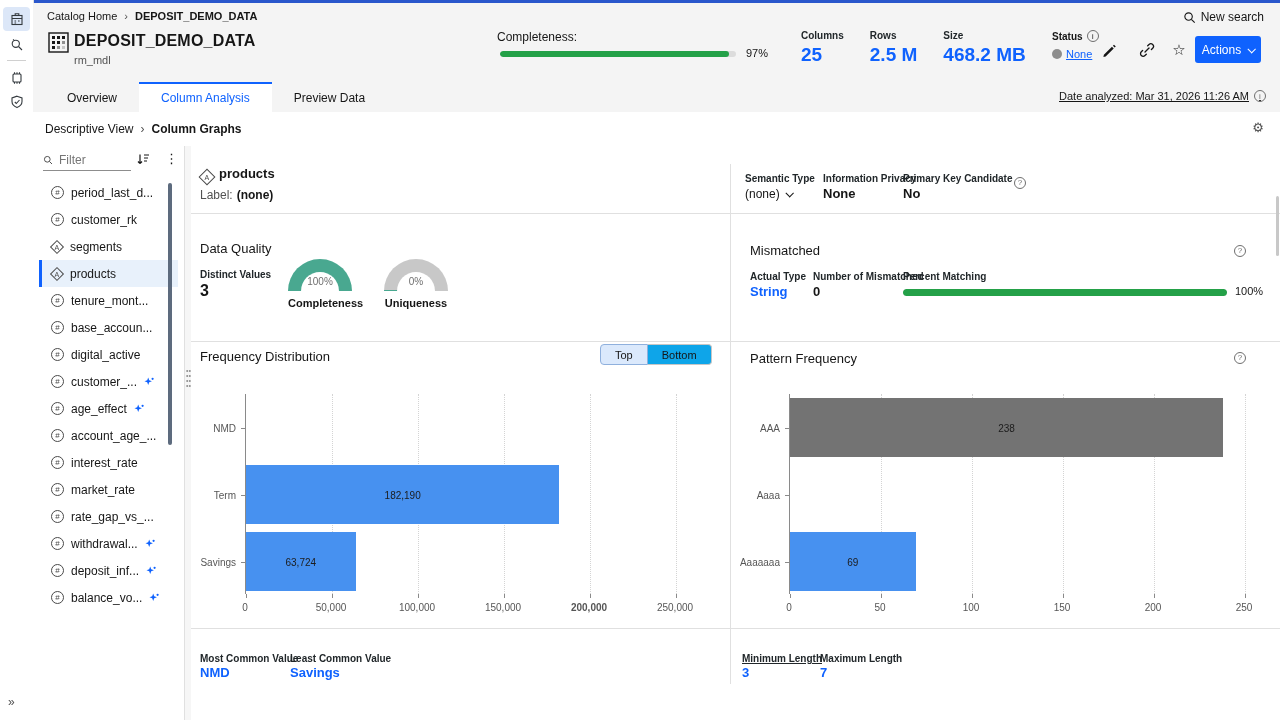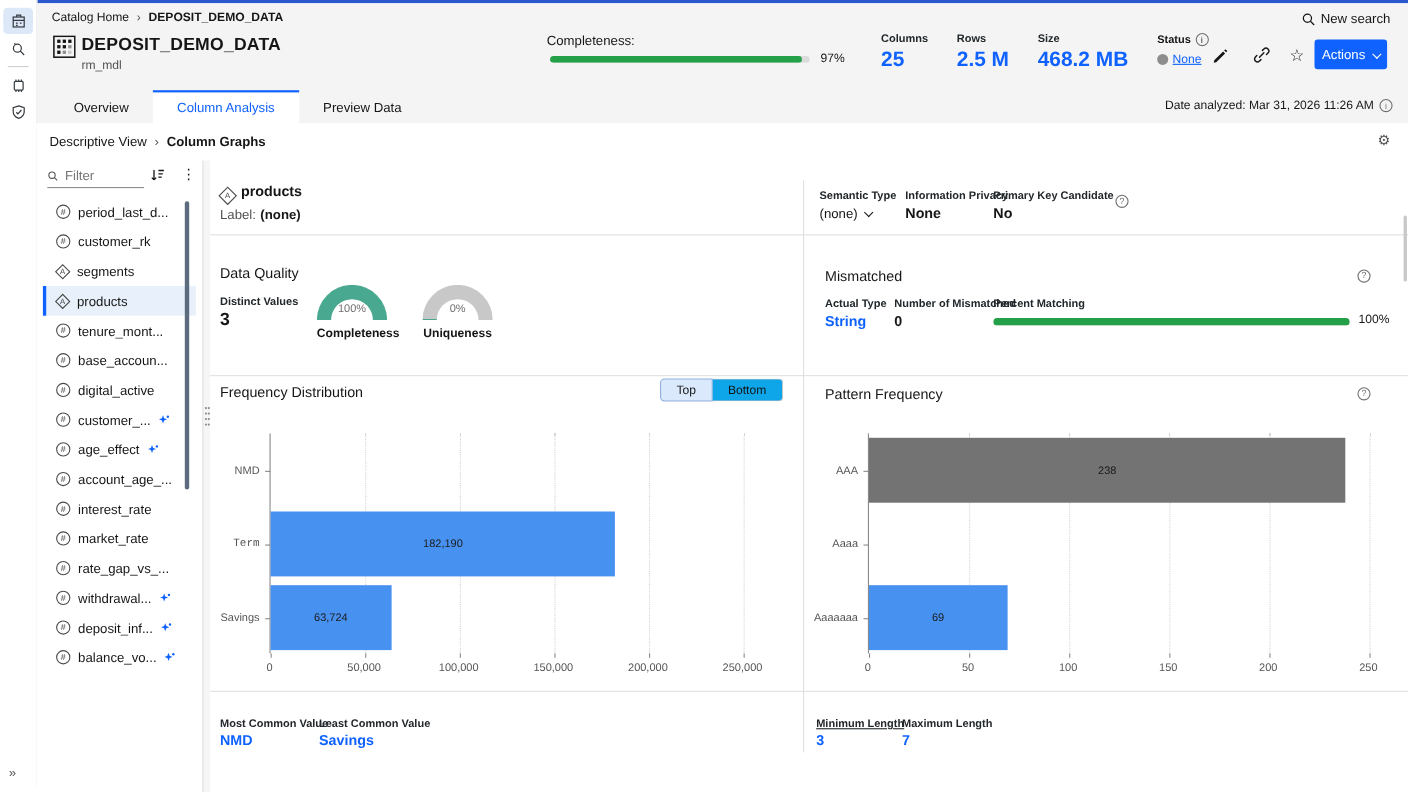--- a/index.html
+++ b/index.html
@@ -35,21 +35,21 @@
   .status-dot{width:10px;height:10px;border-radius:50%;background:#8d8d8d;}
   .status-link{font-size:11px;color:#0f62fe;text-decoration:underline;cursor:pointer;}
   .hdr-ico{position:absolute;top:38px;width:18px;height:18px;display:flex;align-items:center;justify-content:center;cursor:pointer;color:#161616;}
   .actions-btn{position:absolute;left:1162px;top:33px;width:66px;height:27px;background:#0f62fe;color:#fff;
      font-size:12px;display:flex;align-items:center;justify-content:center;gap:7px;border-radius:3px;cursor:pointer;}
   .chev{display:inline-block;width:5px;height:5px;border-right:1.4px solid currentColor;border-bottom:1.4px solid currentColor;transform:rotate(45deg) translateY(-1px);}
   
   .tabs{left:33px;top:82px;width:1247px;height:30px;background:#f4f4f4;display:flex;padding-left:12px;box-sizing:border-box;}
   .tab{padding:0 22px;display:flex;align-items:center;font-size:12px;color:#161616;cursor:pointer;border-top:2px solid transparent;}
   .tab.active{background:#ffffff;color:#0f62fe;border-top:2px solid #0f62fe;}
-  .date-analyzed{position:absolute;right:14px;top:8px;font-size:11px;display:flex;align-items:center;gap:5px;}
+  .date-analyzed{position:absolute;right:14px;top:8px;font-size:11px;display:flex;align-items:center;gap:5px;text-decoration:underline;}
   
   .circ{display:inline-flex;width:12px;height:12px;border:1px solid #6f6f6f;border-radius:50%;align-items:center;justify-content:center;
         font-size:8px;color:#6f6f6f;box-sizing:border-box;background:transparent;}
   
   .subnav{left:33px;top:112px;width:1247px;height:34px;background:#fff;}
   .subnav-in{position:absolute;left:12px;top:10px;display:flex;gap:7px;align-items:center;font-size:12px;}
   .gear{position:absolute;right:16px;top:8px;font-size:13px;color:#525252;cursor:pointer;}
   
   .sidebar{left:33px;top:146px;width:151px;height:574px;background:#fff;}
   .filter-wrap{position:absolute;left:10px;top:4px;width:88px;border-bottom:1px solid #8d8d8d;display:flex;align-items:center;gap:4px;height:20px;}
@@ -477,34 +477,34 @@
         <div class="tickmark" style="left: 60%;"></div>
         <div class="gridline" style="left: 80%;"></div>
         <div class="tickmark" style="left: 80%;"></div>
         <div class="gridline" style="left: 100%;"></div>
         <div class="tickmark" style="left: 100%;"></div>
         <span class="catlabel" style="top: 34px;">NMD</span>
         <div class="cattick" style="top: 34px;"></div>
         <div class="bar" style="top: 71px; width: 72.876%; background: rgb(71, 145, 240);">
           <span class="barval">182,190</span>
         </div>
-        <span class="catlabel" style="top: 101px; font-family: Liberation Mono, monospace;">Term</span>
+        <span class="catlabel" style="top: 101px;">Term</span>
         <div class="cattick" style="top: 101px;"></div>
         <div class="bar" style="top: 138px; width: 25.4896%; background: rgb(71, 145, 240);">
           <span class="barval">63,724</span>
         </div>
         <span class="catlabel" style="top: 168px;">Savings</span>
         <div class="cattick" style="top: 168px;"></div>
       </div>
     <div class="xaxis" id="axis0" style="left:54px;top:456px;width:430px;">
         <span class="ticklabel" style="left: 0%;">0</span>
         <span class="ticklabel" style="left: 20%;">50,000</span>
         <span class="ticklabel" style="left: 40%;">100,000</span>
         <span class="ticklabel" style="left: 60%;">150,000</span>
-        <span class="ticklabel" style="left: 80%;">200,000</span>
+        <span class="ticklabel" style="left: 80%; font-weight: bold;">200,000</span>
         <span class="ticklabel" style="left: 100%;">250,000</span>
       </div>
 
     <div class="sec-title" style="left:559px;top:205px;">Pattern Frequency</div>
     <div class="helpc" style="left:1043px;top:203px;"><span class="circ">?</span></div>
     <div class="plot" id="plot1" style="left:598px;top:248px;width:455px;">
         <div class="tickmark" style="left: 0%;"></div>
         <div class="gridline" style="left: 20%;"></div>
         <div class="tickmark" style="left: 20%;"></div>
         <div class="gridline" style="left: 40%;"></div>

